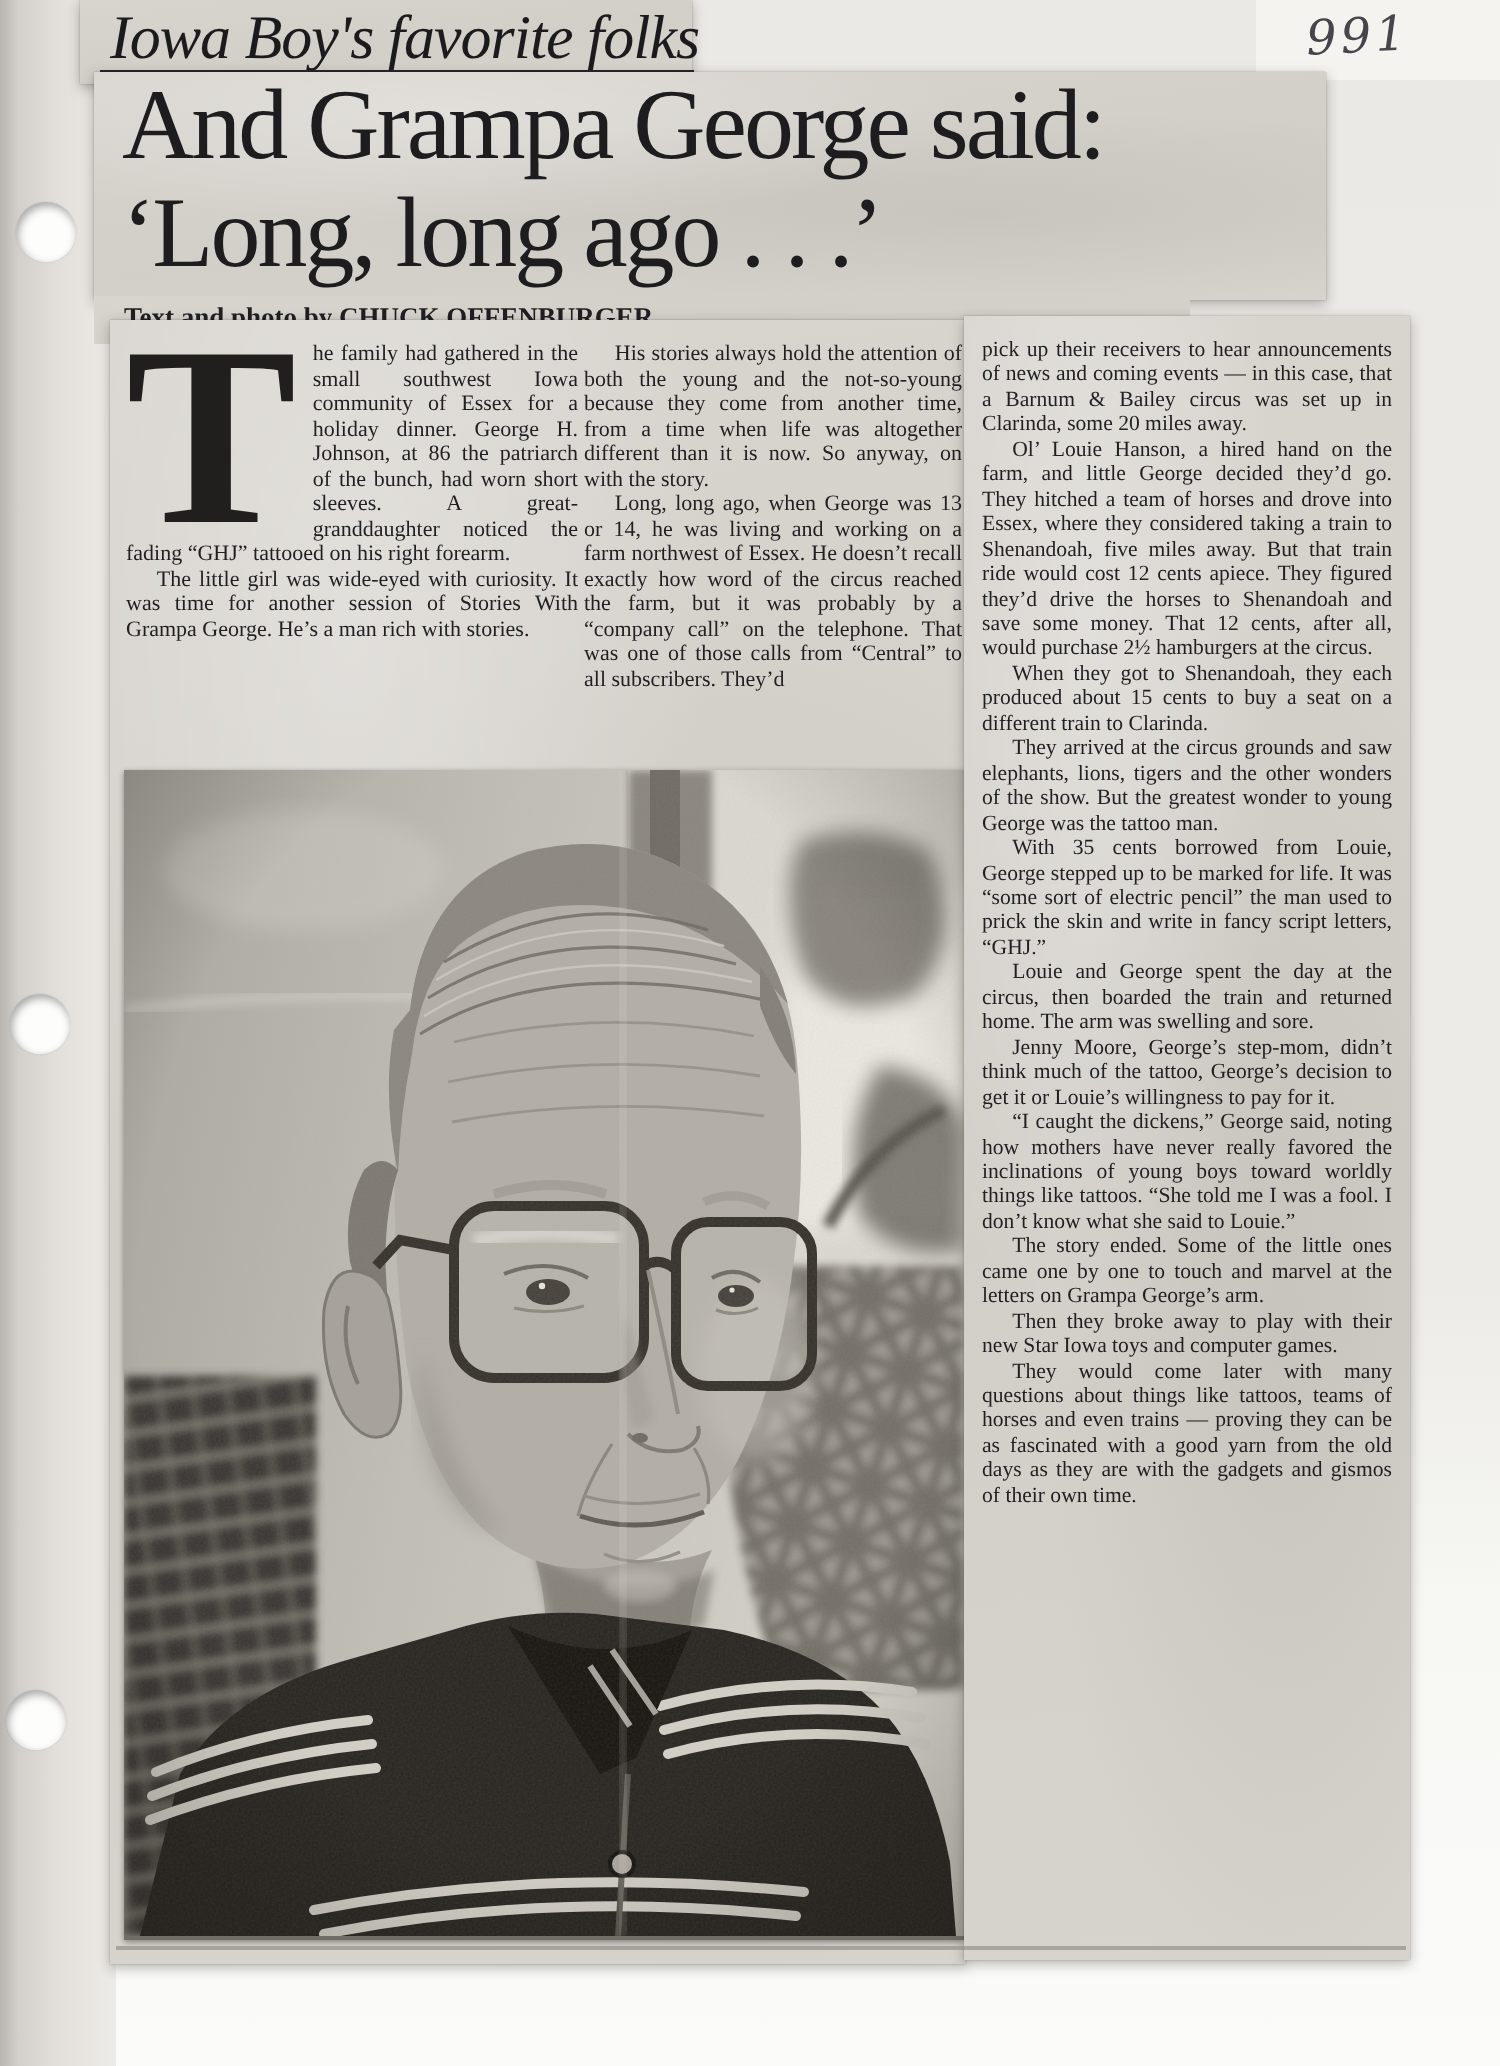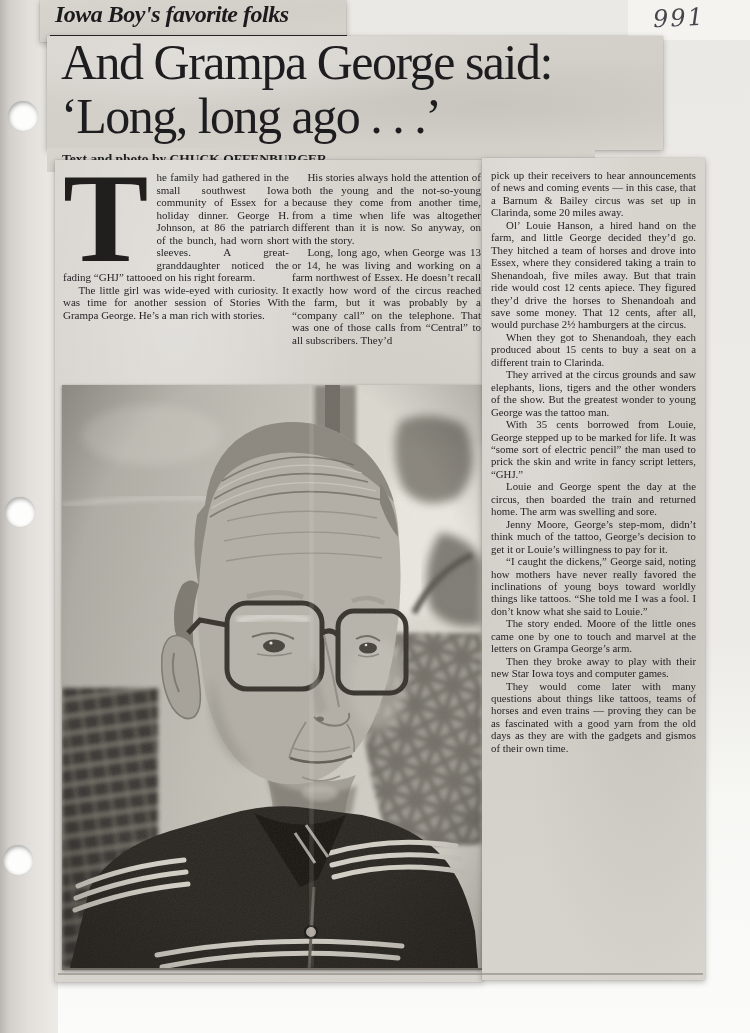--- a/index.html
+++ b/index.html
@@ -28,21 +28,21 @@
   }
   .clip.texture{
     background-image:
       radial-gradient(ellipse at 28% 18%, rgba(255,255,255,.28), transparent 42%),
       radial-gradient(ellipse at 72% 62%, rgba(118,112,102,.12), transparent 52%),
       linear-gradient(173deg,#d8d5cf 0%,#d2cfc9 55%,#d7d4ce 100%);
   }
   .kicker-strip{left:40px;top:0;width:306px;height:42px;}
   .kicker{
     left:15px;top:1px;width:300px;
-    font-size:24px;font-weight:700;font-style:italic;color:#1b1a1d;
+    font-size:31px;font-weight:400;font-style:italic;color:#1b1a1d;
     letter-spacing:-0.5px;white-space:nowrap;
   }
   .kicker-rule{left:10px;top:35px;width:297px;height:3px;background:#26252a;}
   .page-num{
     left:653px;top:4px;font-family:"DejaVu Serif",serif;font-style:italic;
     font-size:24px;color:#46454b;transform:rotate(-3deg);letter-spacing:2px;
   }
   .headline-block{left:47px;top:36px;width:616px;height:114px;}
   .headline{
     left:14px;top:0px;width:600px;
@@ -264,19 +264,19 @@
 <div class="abs clip texture body-right">
   <div class="abs coltext col3">
       <p class="noindent">pick up their receivers to hear announcements of news and coming events — in this case, that a Barnum &amp; Bailey circus was set up in Clarinda, some 20 miles away.</p>
       <p>Ol’ Louie Hanson, a hired hand on the farm, and little George decided they’d go. They hitched a team of horses and drove into Essex, where they considered taking a train to Shenandoah, five miles away. But that train ride would cost 12 cents apiece. They figured they’d drive the horses to Shenandoah and save some money. That 12 cents, after all, would purchase 2½ hamburgers at the circus.</p>
       <p>When they got to Shenandoah, they each produced about 15 cents to buy a seat on a different train to Clarinda.</p>
       <p>They arrived at the circus grounds and saw elephants, lions, tigers and the other wonders of the show. But the greatest wonder to young George was the tattoo man.</p>
       <p>With 35 cents borrowed from Louie, George stepped up to be marked for life. It was “some sort of electric pencil” the man used to prick the skin and write in fancy script letters, “GHJ.”</p>
       <p>Louie and George spent the day at the circus, then boarded the train and returned home. The arm was swelling and sore.</p>
       <p>Jenny Moore, George’s step-mom, didn’t think much of the tattoo, George’s decision to get it or Louie’s willingness to pay for it.</p>
       <p>“I caught the dickens,” George said, noting how mothers have never really favored the inclinations of young boys toward worldly things like tattoos. “She told me I was a fool. I don’t know what she said to Louie.”</p>
-      <p>The story ended. Moore of the little ones came one by one to touch and marvel at the letters on Grampa George’s arm.</p>
+      <p>The story ended. Some of the little ones came one by one to touch and marvel at the letters on Grampa George’s arm.</p>
       <p>Then they broke away to play with their new Star Iowa toys and computer games.</p>
       <p>They would come later with many questions about things like tattoos, teams of horses and even trains — proving they can be as fascinated with a good yarn from the old days as they are with the gadgets and gismos of their own time.</p>
     </div>
 </div>
 
 <div class="abs fold-line"></div>
 
 </body></html>

